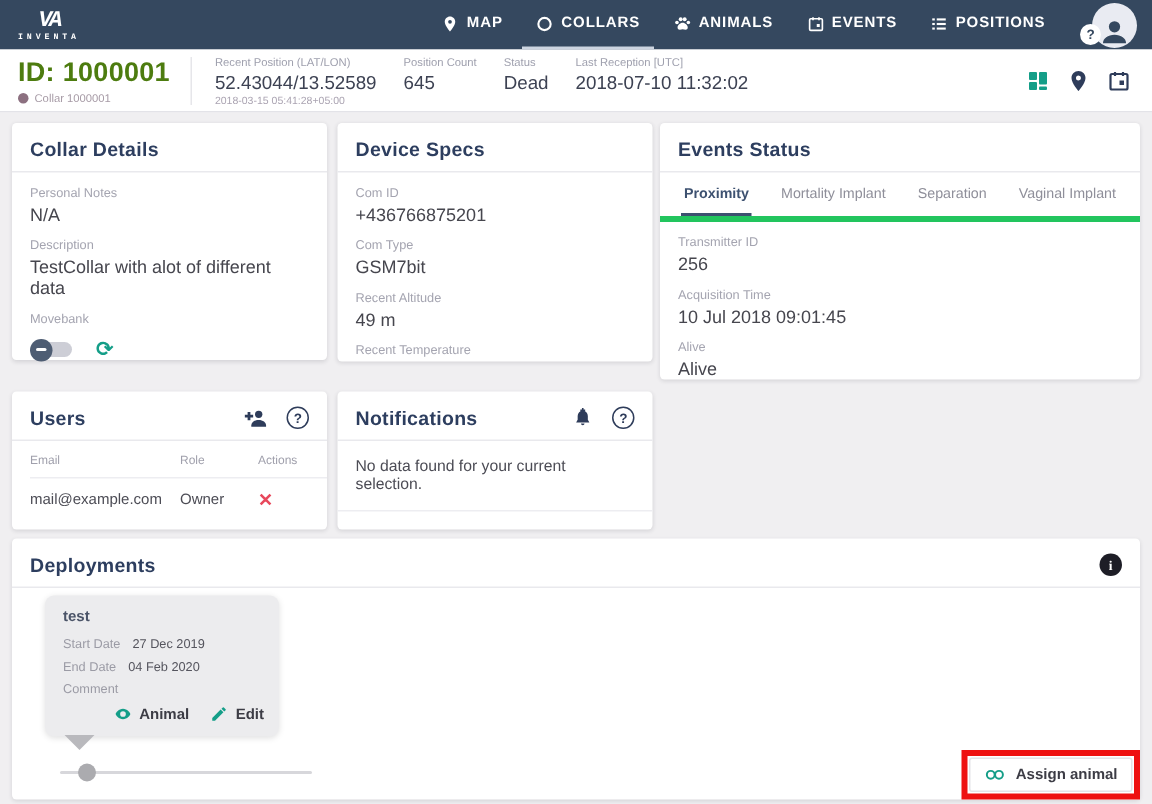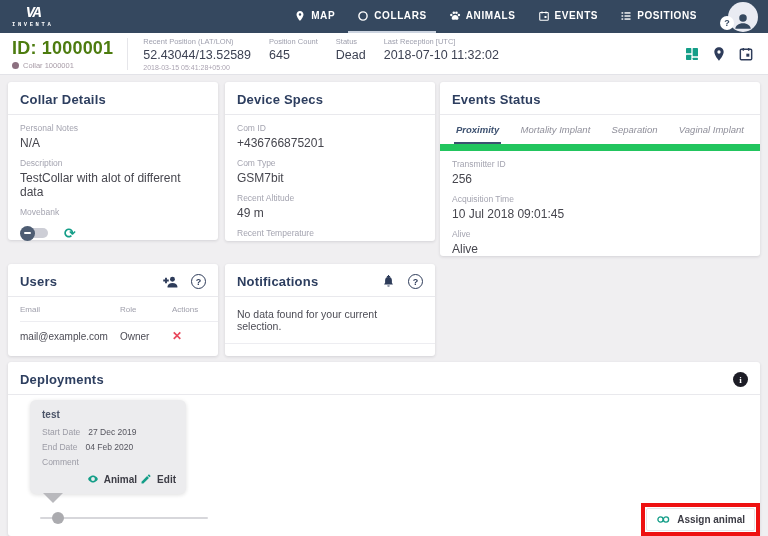--- a/index.html
+++ b/index.html
@@ -60,21 +60,21 @@
   
   .movebank-row { display:flex; align-items:center; gap:16px; padding:6px 12px 0 14px; }
   .toggle { width:26px; height:10px; background:#cdced6; border-radius:6px; position:relative; cursor:pointer; }
   .knob { width:15px; height:15px; border-radius:50%; background:#4e5d73; position:absolute; left:-2px; top:-2.5px;
           display:flex; align-items:center; justify-content:center; }
   .knob-bar { width:7px; height:2px; background:#fff; border-radius:1px; }
   .sync { color:#149e88; font-size:14px; font-weight:bold; cursor:pointer; line-height:1;
           font-family:"DejaVu Sans", sans-serif; }
 
   
-  .tabs { display:flex; justify-content:space-between; padding:0 14px; border-bottom:7px solid #22c55e;font-style:italic; }
+  .tabs { display:flex; justify-content:space-between; padding:0 14px; border-bottom:4px solid #22c55e; }
   .tab { font-size:9.5px; color:#8f8f9a; padding:9px 2px 7px 2px; cursor:pointer; border-bottom:2px solid transparent; }
   .tab.active { color:#3d5170; border-bottom:2px solid #3d5170; font-weight:bold; }
 
   
   .row2 { margin-top:8px; }
   .card-users { min-height:92px; }
   .card-notif { min-height:92px; margin-left:7px; }
   .users-grid { display:grid; grid-template-columns:100px 52px 46px; padding:0 0 0 12px; }
   .users-grid .th { font-size:8px; color:#a0a0ac; padding:8px 0 7px 0; border-bottom:1px solid #ededf1; }
   .users-grid .td { font-size:10px; color:#4c4c55; padding:9px 0; }
@@ -87,21 +87,21 @@
                font-weight:bold; font-family:"Liberation Serif", serif; display:flex; align-items:center;
                justify-content:center; cursor:pointer; }
   .dep-card { position:absolute; left:22px; top:38px; width:156px; height:94px; background:#ececee;
               border-radius:6px; box-shadow:0 1px 4px rgba(0,0,0,.13); padding:9px 10px 6px 12px; }
   .dep-card:after { content:""; position:absolute; left:13px; bottom:-9px; border-left:10px solid transparent;
                     border-right:10px solid transparent; border-top:10px solid #b9b9bd; }
   .dep-name { font-size:10px; font-weight:bold; color:#4b5468; margin-bottom:7px; }
   .dep-row { display:flex; gap:8px; margin-bottom:5px; }
   .dep-label { font-size:8.5px; color:#9b9ba5; }
   .dep-value { font-size:8.5px; color:#55555e; }
-  .dep-actions { display:flex; justify-content:flex-end; gap:3px; margin-top:6px; }
+  .dep-actions { display:flex; justify-content:flex-end; gap:14px; margin-top:6px; }
   .dep-action { display:flex; align-items:center; gap:5px; font-size:10px; font-weight:bold; color:#3c3c45; cursor:pointer; }
   .dep-action svg { width:12px; height:12px; }
 
   .slider { position:absolute; left:32px; top:150px; width:168px; height:12px; cursor:pointer; }
   .slider-track { position:absolute; top:5px; left:0; right:0; height:2px; background:#d7d7db; border-radius:1px; }
   .slider-handle { position:absolute; left:12px; top:0; width:12px; height:12px; border-radius:50%;
                    background:#ababaf; cursor:grab; }
 
   .assign-wrap { position:absolute; right:0px; top:141px; border:4px solid #ee1111; padding:1px; background:#fff; }
   .assign-btn { display:flex; align-items:center; gap:6px; background:#fff; border:1px solid #e4e4e8;

